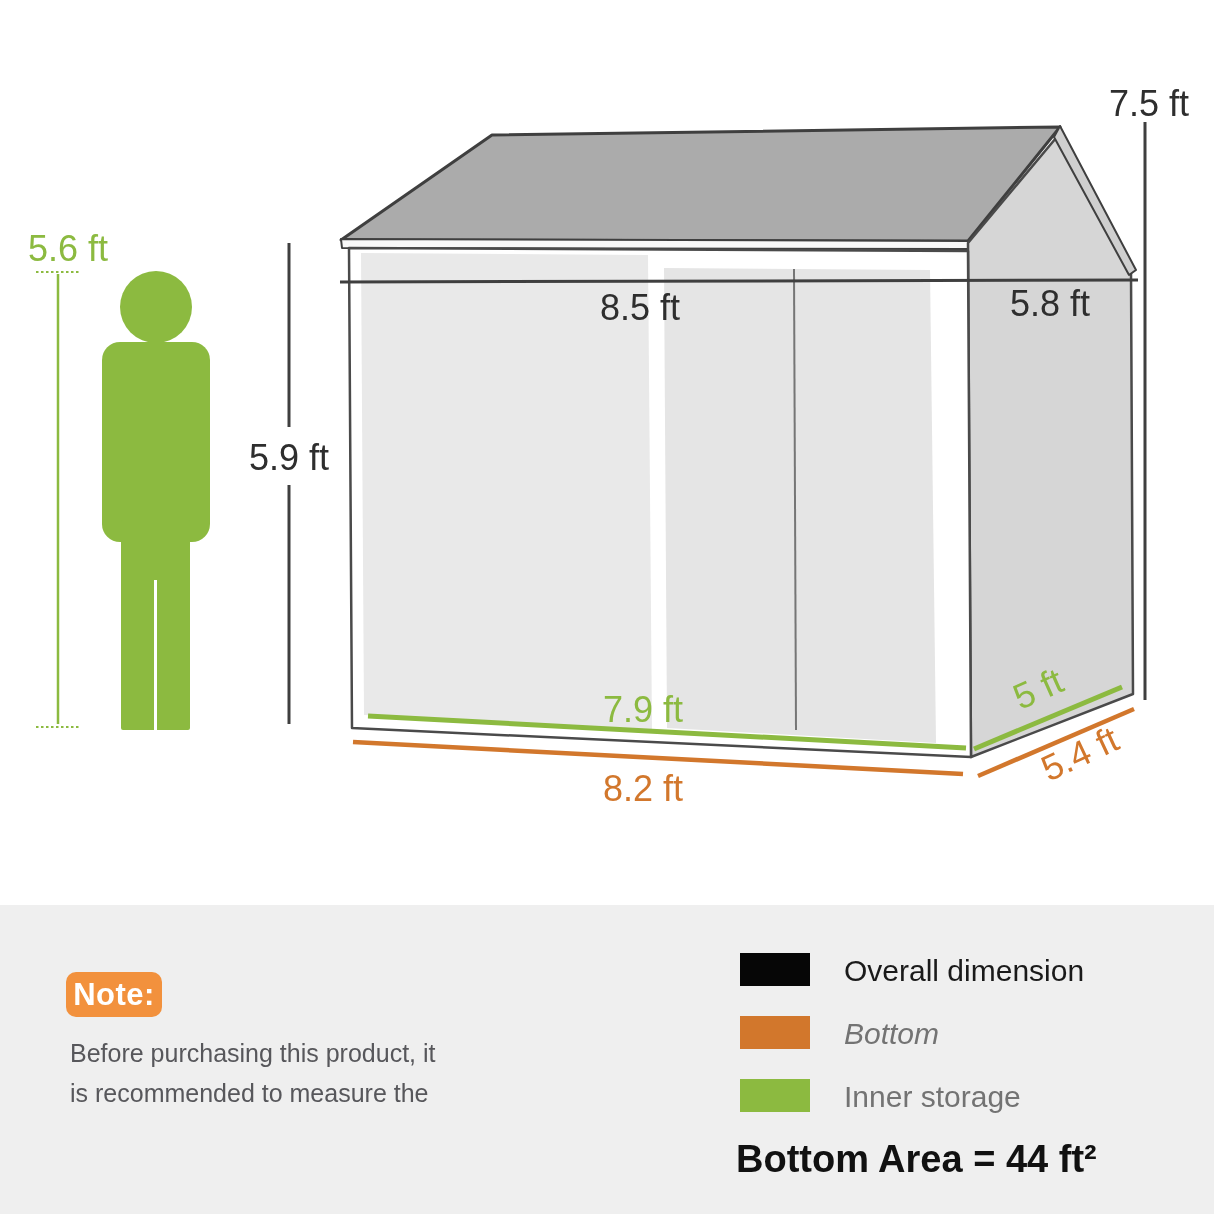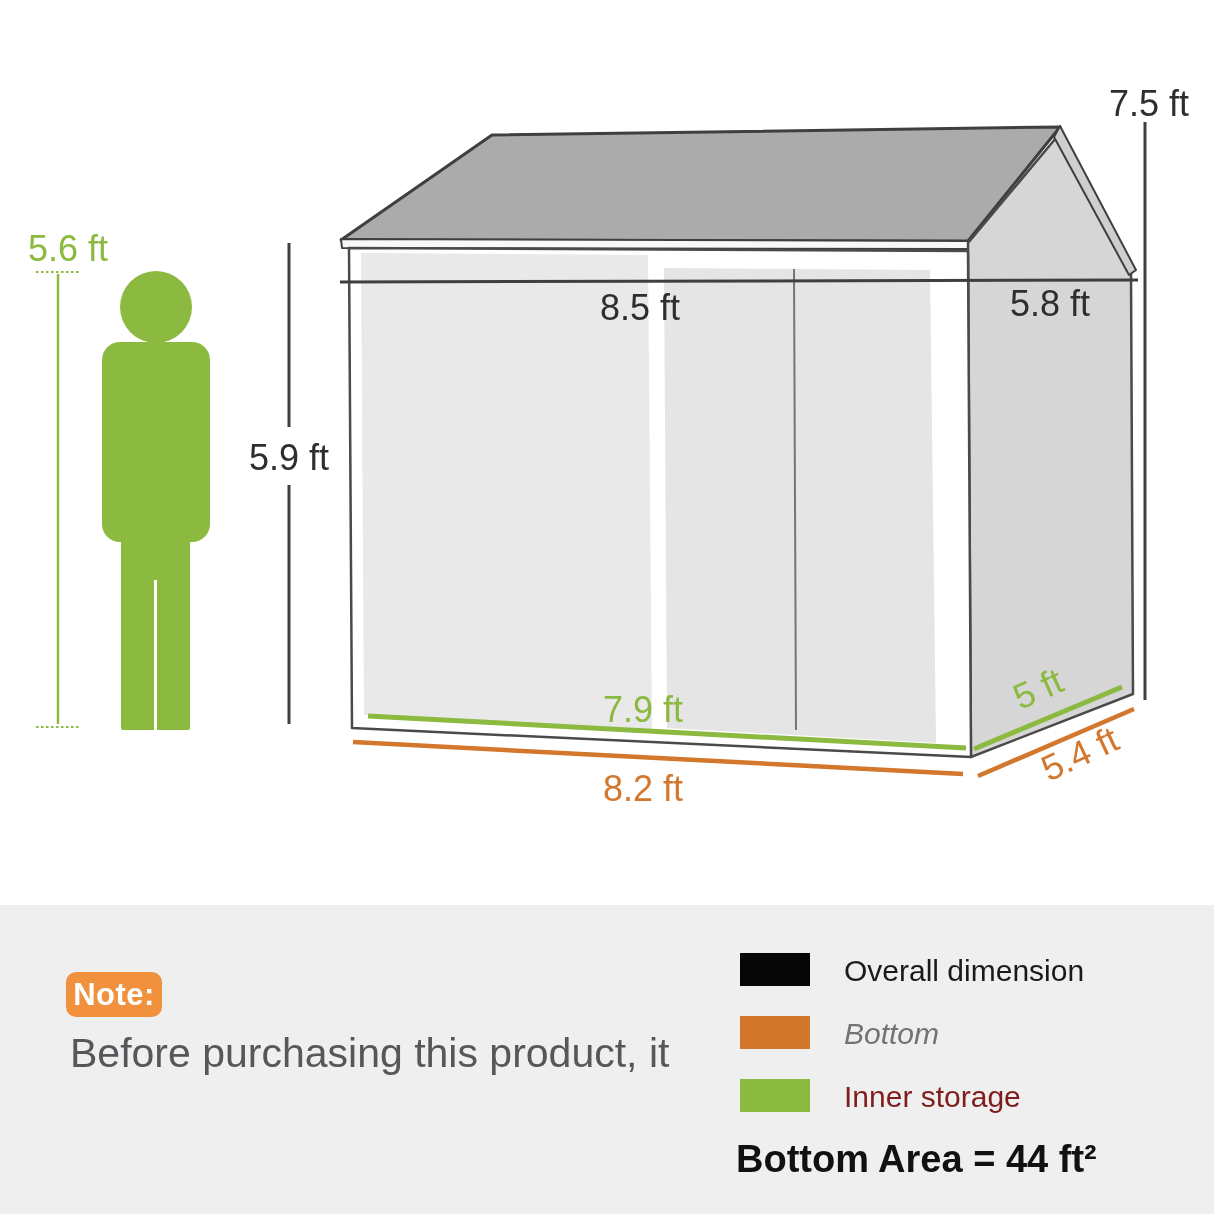--- a/index.html
+++ b/index.html
@@ -19,38 +19,38 @@
   .note-badge{
     position:absolute;left:66px;top:67px;width:96px;height:45px;
     background:#F2913D;border-radius:10px;
     display:flex;align-items:center;justify-content:center;
   }
   .note-badge span{
     color:#ffffff;font-size:31px;font-weight:bold;letter-spacing:0.5px;
   }
   .note-text{
     position:absolute;left:70px;top:128px;width:600px;
-    color:#57575B;font-size:41px;line-height:40px;font-weight:400;
+    color:#57575B;font-size:25px;line-height:40px;font-weight:400;
   }
   .note-text span{display:block;}
   
   .legend-row{position:absolute;left:740px;height:34px;}
   .legend-swatch{position:absolute;left:0;top:0;width:70px;height:33px;}
   .legend-label{
     position:absolute;left:104px;top:1px;font-size:30px;white-space:nowrap;
   }
   .row-overall{top:48px;}
   .row-bottom{top:111px;}
   .row-inner{top:174px;}
   .swatch-overall{background:#060606;}
   .swatch-bottom{background:#D2772C;}
   .swatch-inner{background:#8CBA40;}
   .label-overall{color:#1A1A1A;}
   .label-bottom{color:#737373;font-style:italic;}
-  .label-inner{color:#7f1d1d;}
+  .label-inner{color:#737373;}
   .bottom-area{
     position:absolute;left:736px;top:233px;
     color:#111111;font-size:38px;font-weight:700;white-space:nowrap;
   }
   
   .dim-label{
     font-family:"Liberation Sans", sans-serif;
     font-size:36px;font-weight:400;
   }
   .dim-dark{fill:#2E2E2E;}
@@ -124,20 +124,21 @@
   </svg>
 
   <div class="info-panel">
 
     <div class="note-badge">
       <span>Note:</span>
     </div>
 
     <div class="note-text">
       <span>Before purchasing this product, it</span>
+      <span>is recommended to measure the</span>
     </div>
 
     <div class="legend-row row-overall">
       <div class="legend-swatch swatch-overall"></div>
       <div class="legend-label label-overall">Overall dimension</div>
     </div>
 
     <div class="legend-row row-bottom">
       <div class="legend-swatch swatch-bottom"></div>
       <div class="legend-label label-bottom">Bottom</div>

